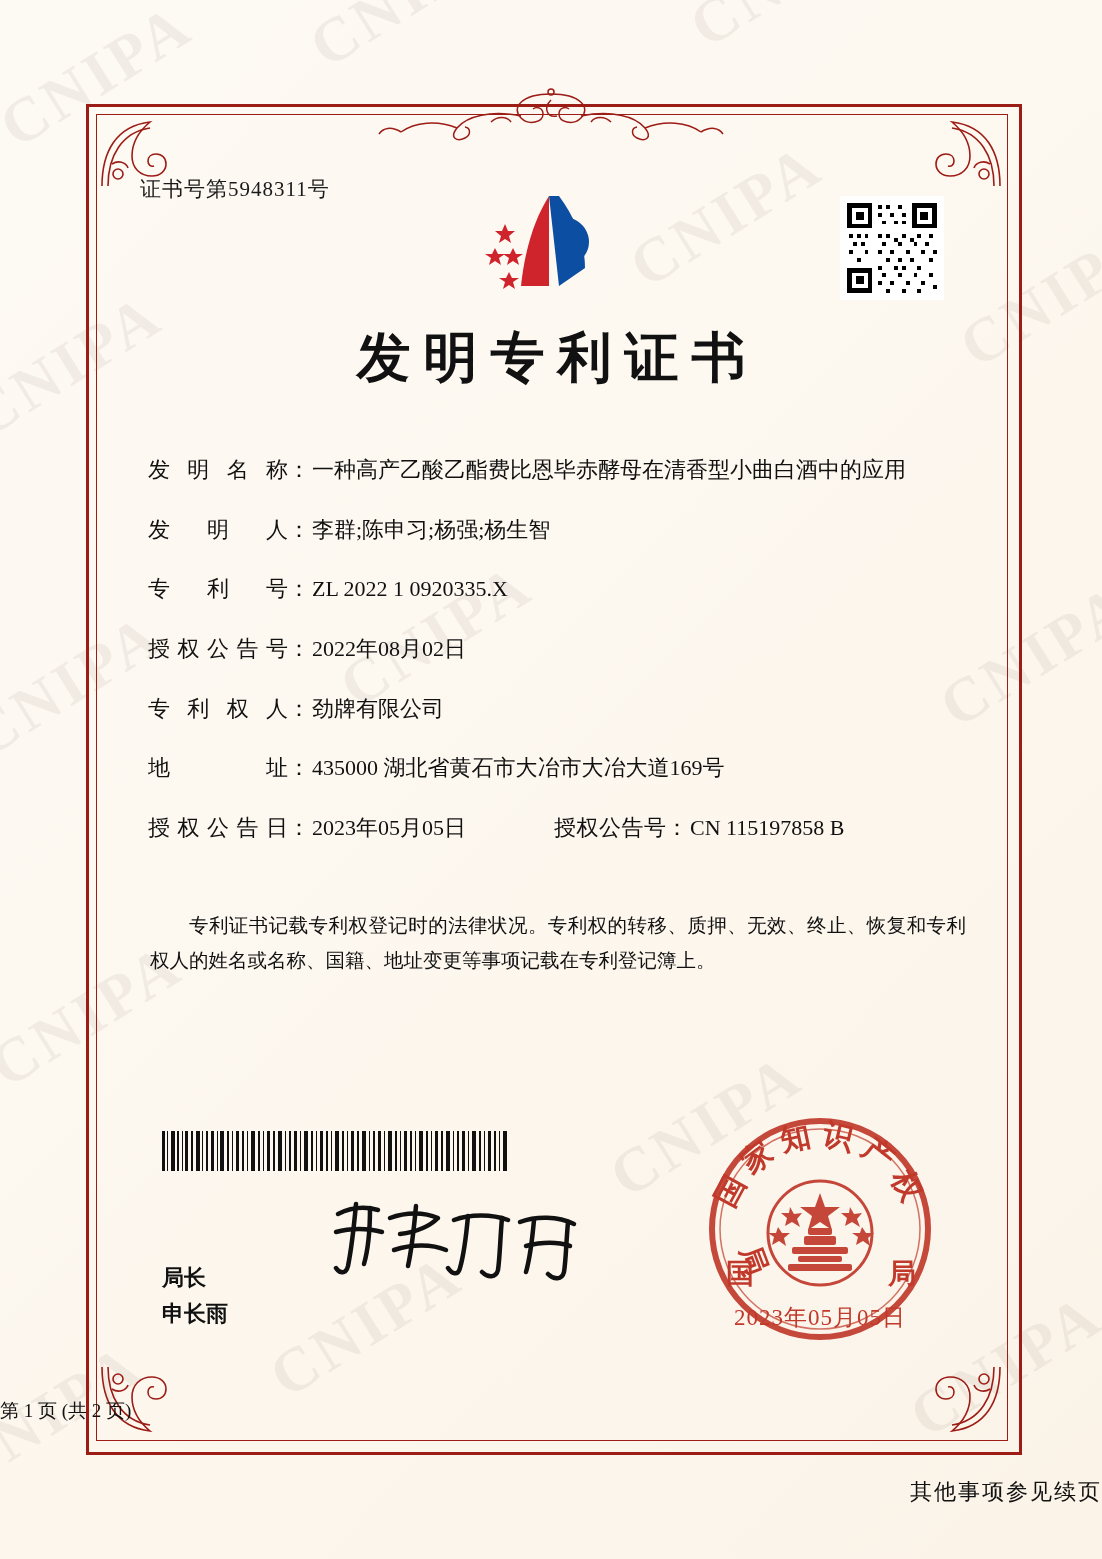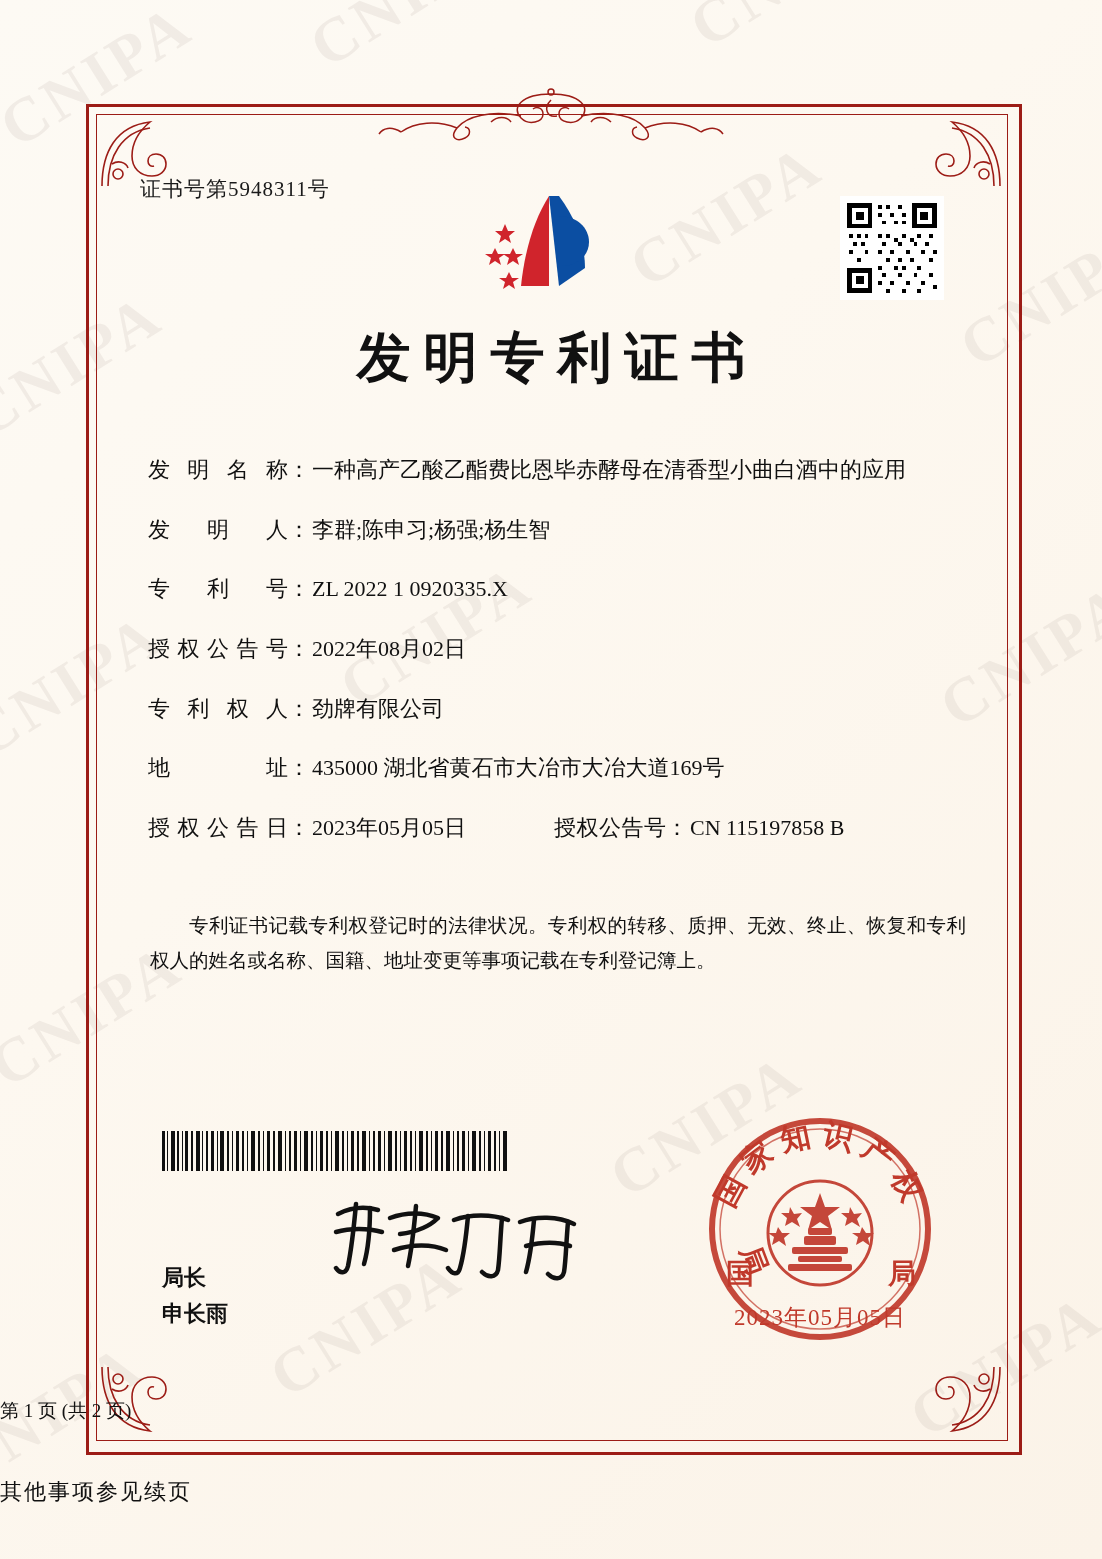--- a/index.html
+++ b/index.html
@@ -233,21 +233,21 @@
     left: 0; right: 0;
     top: 1398px;
     text-align: left;
     font-size: 19px;
     color: #111;
   }
   .footer-note {
     position: absolute;
     left: 0; right: 0;
     top: 1477px;
-    text-align: left;
+    text-align: right;
     font-size: 22px;
     letter-spacing: 2px;
     color: #111;
   }
 </style>
 </head>
 <body>
 
 <div class="page">
 

